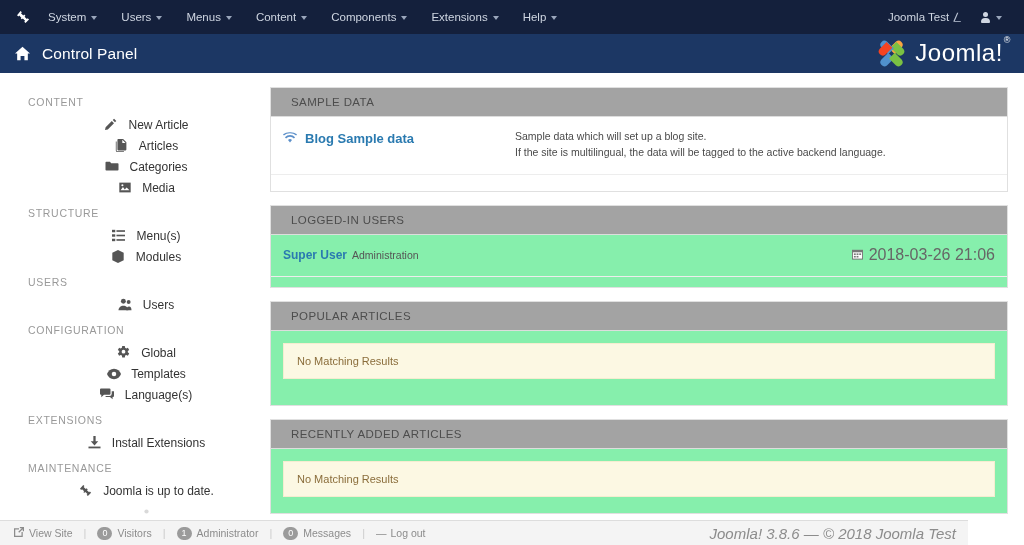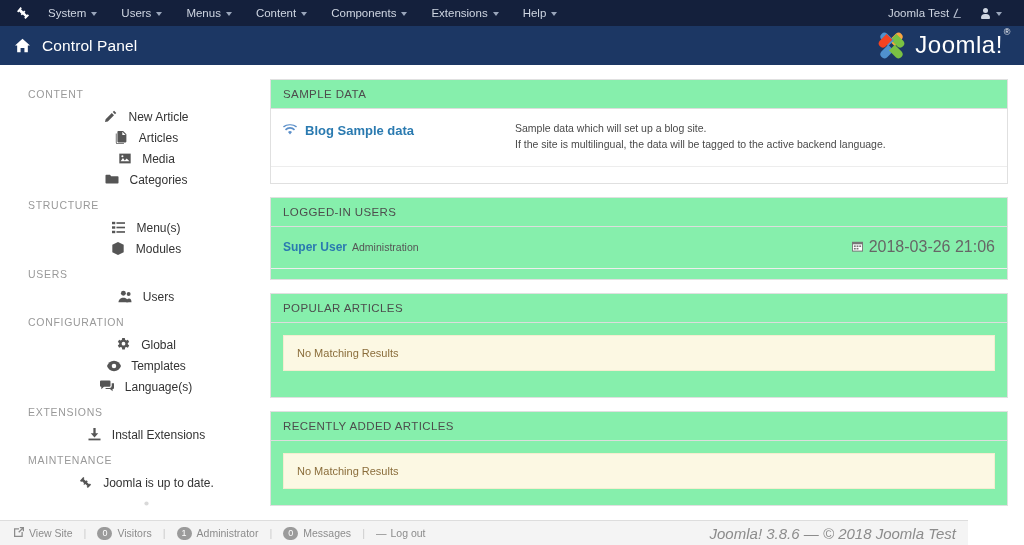--- a/index.html
+++ b/index.html
@@ -5,21 +5,21 @@
   * { box-sizing: border-box; margin: 0; padding: 0; }
   html, body {
     width: 1024px; height: 545px;
     font-family: "Liberation Sans", sans-serif;
     background: #ffffff; overflow: hidden;
   }
   body { position: relative; }
 
   
   .navbar {
-    height: 26px; background: #14203c;
+    height: 34px; background: #14203c;
     display: flex; align-items: center;
     padding: 0 10px; position: relative;
   }
   .nav-logo { width: 26px; display: flex; align-items: center; justify-content: center; }
   .nav-logo svg { display: block; }
   .nav-items { display: flex; align-items: center; }
   .nav-item {
     color: #cfd6e2; font-size: 11.5px; padding: 0 12px;
     display: flex; align-items: center; gap: 5px;
     height: 25px; cursor: pointer; white-space: nowrap;
@@ -96,23 +96,23 @@
   .side-ico svg { display: block; fill: #555555; }
   .side-label { line-height: 1; }
   .side-cut { opacity: .22; }
 
   
   .main {
     flex: 1; padding: 14px 16px 0 14px; overflow: hidden;
   }
   .panel { margin-bottom: 13px; }
   .panel-head {
-    background: #86efac; border: 1px solid #e0e0e0;
+    background: #a3a3a3; border: 1px solid #e0e0e0;
     border-bottom: 1px solid #dddddd;
-    padding: 8px 12px; font-size: 11.5px; color: #4d4d4d;
+    padding: 8px 20px; font-size: 11.5px; color: #4d4d4d;
     letter-spacing: .4px; text-transform: uppercase;
   }
   .panel-body {
     background: #86efac; border: 1px solid #e0e0e0; border-top: none;
     padding: 0;
   }
 
   
   .sd-row {
     display: flex; align-items: flex-start; padding: 12px 14px 14px 12px;
@@ -260,34 +260,34 @@
           <svg width="13" height="13" viewBox="0 0 16 16">
               <path d="M4 0h6l4 4v9a1 1 0 0 1-1 1H4a1 1 0 0 1-1-1V1a1 1 0 0 1 1-1zm5 1v4h4z"></path>
               <path d="M1 3v11a2 2 0 0 0 2 2h8v-1H3a1 1 0 0 1-1-1V3z"></path>
             </svg>
         </span>
         <span class="side-label">Articles</span>
       </div>
       <div class="side-item">
         <span class="side-ico">
           <svg width="14" height="13" viewBox="0 0 16 16">
+              <path d="M0 3a1 1 0 0 1 1-1h4.5l1.5 2H15a1 1 0 0 1 1 1v7a1 1 0 0 1-1 1H1a1 1 0 0 1-1-1z"></path>
+            </svg>
+        </span>
+        <span class="side-label">Categories</span>
+      </div>
+      <div class="side-item">
+        <span class="side-ico">
+          <svg width="14" height="13" viewBox="0 0 16 16">
               <path d="M1 2h14v12H1z" fill="#555"></path>
               <path d="M2.5 11.5l3-4 2.2 3 2.3-2.6 3.5 3.6z" fill="#fff"></path>
               <circle cx="4.8" cy="5.2" r="1.3" fill="#fff"></circle>
             </svg>
         </span>
         <span class="side-label">Media</span>
-      </div>
-      <div class="side-item">
-        <span class="side-ico">
-          <svg width="14" height="13" viewBox="0 0 16 16">
-              <path d="M0 3a1 1 0 0 1 1-1h4.5l1.5 2H15a1 1 0 0 1 1 1v7a1 1 0 0 1-1 1H1a1 1 0 0 1-1-1z"></path>
-            </svg>
-        </span>
-        <span class="side-label">Categories</span>
       </div>
     </div>
 
     <div class="side-group">
       <div class="side-title">STRUCTURE</div>
       <div class="side-item">
         <span class="side-ico">
           <svg width="13" height="13" viewBox="0 0 16 16">
               <rect x="0" y="1" width="4" height="3"></rect>
               <rect x="0" y="6.5" width="4" height="3"></rect>

